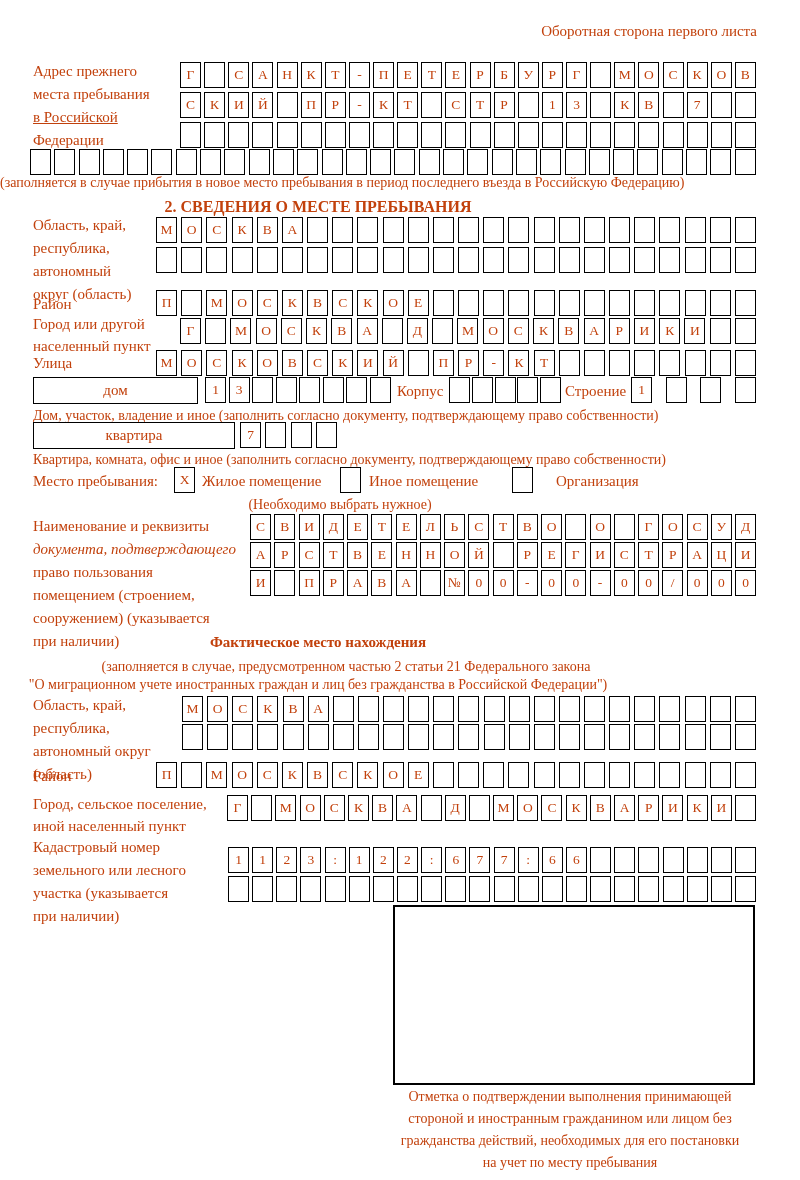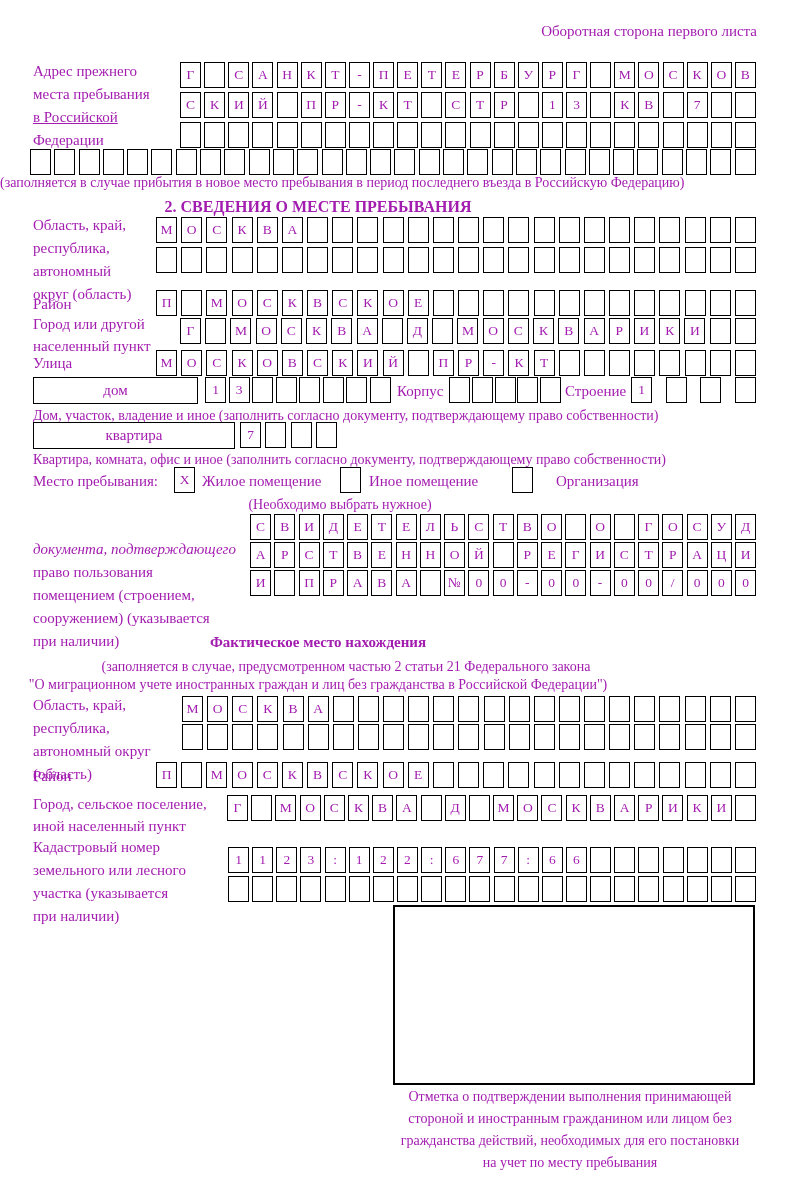--- a/index.html
+++ b/index.html
@@ -1,16 +1,16 @@
 <!DOCTYPE html>
 <html><head>
 <meta charset="utf-8">
 <style>
   html,body{margin:0;padding:0;background:#fff;}
-  #page{position:relative;width:800px;height:1180px;background:#fff;color:#a21caf;
+  #page{position:relative;width:800px;height:1180px;background:#fff;color:#c2410c;
         font-family:"Liberation Serif","DejaVu Serif",serif;overflow:hidden;}
   .lbl{position:absolute;font-size:15px;line-height:23px;white-space:nowrap;}
   .cap{position:absolute;font-size:14px;line-height:18px;white-space:nowrap;}
   .center{left:0;width:636px;text-align:center;}
   .bold{font-weight:bold;}
   .boxrow{position:absolute;display:flex;justify-content:space-between;}
   .cell{box-sizing:border-box;display:inline-block;flex:0 0 21px;width:21px;height:26px;
         border:1.6px solid #000;font-size:13.5px;line-height:23px;text-align:center;
         font-family:"Liberation Serif","DejaVu Serif",serif;background:#fff;}
   .bigbox{position:absolute;box-sizing:border-box;height:27px;border:1.6px solid #000;
@@ -324,20 +324,21 @@
 
   <div class="lbl" style="left:33px;top:470px;">Место пребывания:</div>
   <span class="cell" style="position:absolute;left:174px;top:467px;">X</span>
   <div class="lbl" style="left:202px;top:470px;">Жилое помещение</div>
   <span class="cell" style="position:absolute;left:340px;top:467px;"></span>
   <div class="lbl" style="left:369px;top:470px;">Иное помещение</div>
   <span class="cell" style="position:absolute;left:512px;top:467px;"></span>
   <div class="lbl" style="left:556px;top:470px;">Организация</div>
   <div class="cap" style="left:200px;top:496px;width:280px;text-align:center;">(Необходимо выбрать нужное)</div>
 
+  <div class="lbl" style="left:33px;top:515px;">Наименование и реквизиты</div>
   <div class="lbl" style="left:33px;top:538px;font-style:italic;">документа, подтверждающего</div>
   <div class="lbl" style="left:33px;top:561px;">право пользования</div>
   <div class="lbl" style="left:33px;top:584px;">помещением (строением,</div>
   <div class="lbl" style="left:33px;top:607px;">сооружением) (указывается</div>
   <div class="lbl" style="left:33px;top:630px;">при наличии)</div>
   <div class="boxrow" style="left:250px;top:514px;width:506px;">
       <span class="cell">С</span>
       <span class="cell">В</span>
       <span class="cell">И</span>
       <span class="cell">Д</span>

